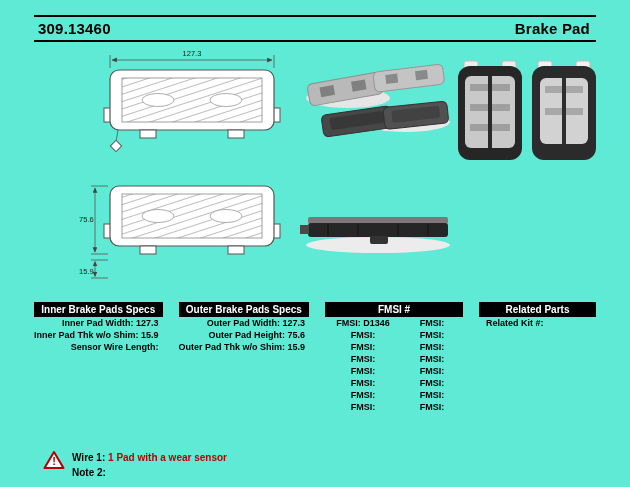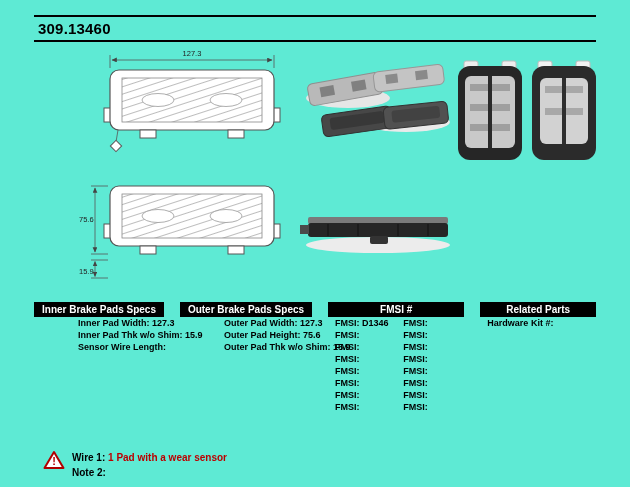--- a/index.html
+++ b/index.html
@@ -20,36 +20,37 @@
   svg text { font-family:"Liberation Sans","DejaVu Sans",sans-serif; }
   
   .specs-table { position:absolute; left:34px; top:302px; width:562px; display:flex; gap:16px; }
   .col1 { width:130px; } .col2 { width:132px; } .col3 { width:158px; } .col4 { width:134px; }
   .col-header {
     background:#000; color:#fff; font-weight:bold; font-size:10px;
     text-align:center; height:15px; line-height:15px; white-space:nowrap; overflow:hidden;
   }
   .spec-line {
     text-align:right; font-weight:bold; font-size:9px; line-height:12px;
-    padding-right:4px; white-space:nowrap;margin-left:44px;
+    padding-right:4px; white-space:nowrap;
   }
   .fmsi-row { display:flex; font-weight:bold; font-size:9px; line-height:12px; }
-  .fmsi-cell { width:50%; padding-left:7px; white-space:nowrap; }
+  .fmsi-cell { width:50%; padding-left:7px; white-space:nowrap;text-align:center; }
   .related-line { font-weight:bold; font-size:9px; line-height:12px; padding-left:7px; white-space:nowrap; }
   
   .note-line { position:absolute; font-size:10px; font-weight:bold; white-space:nowrap; }
   .note-red { color:#bb0000;margin-top:25px; }
 </style>
 </head>
 <body>
 
 <div class="page">
 
   <div class="header">
     <span class="ttl">309.13460</span>
+    <span class="ttl">Brake Pad</span>
   </div>
 
   <svg class="abs" style="left:78px; top:46px;" width="240" height="268" viewBox="0 0 240 268">
     <defs>
       <pattern id="hatch" width="7" height="7" patternUnits="userSpaceOnUse" patternTransform="rotate(-18)">
         <path d="M0,3.5 H7" stroke="#b5b5b5" stroke-width="0.9"></path>
       </pattern>
       <marker id="arr" markerWidth="7" markerHeight="7" refX="6" refY="3" orient="auto-start-reverse">
         <path d="M0,0 L6.5,3 L0,6 z" fill="#444"></path>
       </marker>
@@ -214,21 +215,21 @@
       </div>
       <div class="fmsi-row">
         <span class="fmsi-cell"><span>FMSI:</span> <span></span></span>
         <span class="fmsi-cell"><span>FMSI:</span> <span></span></span>
       </div>
     </div>
 
     <div class="col4">
       <div class="col-header">Related Parts</div>
       <div class="related-line">
-        <span>Hardware Kit #:</span> <span></span>
+        <span>Related Kit #:</span> <span></span>
       </div>
     </div>
 
   </div>
 
   <svg class="abs" style="left:43px; top:450px;" width="22" height="20" viewBox="0 0 22 20">
     <path d="M11,2 L20.5,18 H1.5 Z" fill="#fff" stroke="#b00000" stroke-width="2" stroke-linejoin="round"></path>
     <text x="11" y="15" text-anchor="middle" font-size="11" font-weight="bold" fill="#b00000">!</text>
   </svg>
 

